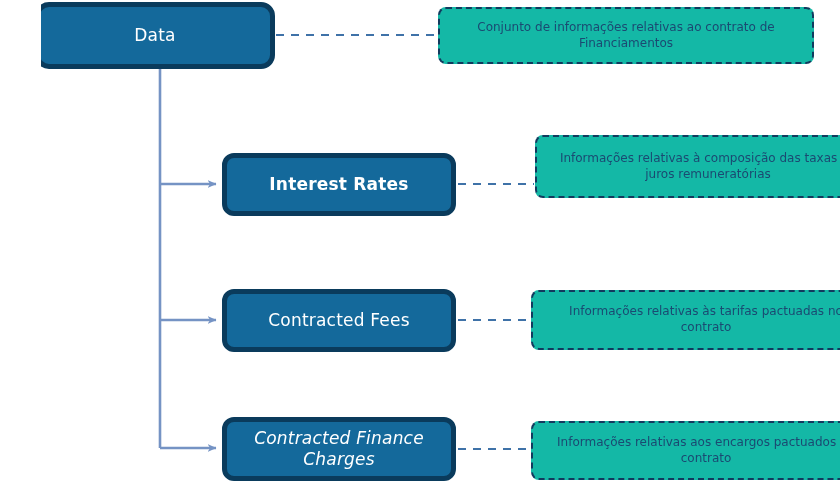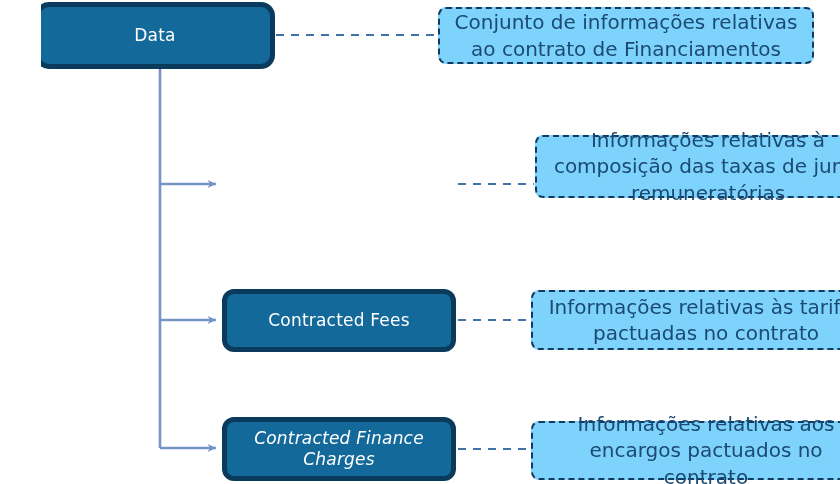--- a/index.html
+++ b/index.html
@@ -56,29 +56,29 @@
     border-radius: 14px;
   }
   #node-interest-rates { left: 181px; top: 153px; width: 234px; height: 63px; }
   #node-contracted-fees { left: 181px; top: 289px; width: 234px; height: 63px; }
   #node-contracted-finance-charges { left: 181px; top: 417px; width: 234px; height: 64px; font-style: italic; }
 
   
   .note {
     position: absolute;
     box-sizing: border-box;
-    background: #7dd3fc;
+    background: #14b8a6;
     border: 2px dashed #123a5e;
     border-radius: 8px;
     display: flex;
     align-items: center;
     justify-content: center;
     text-align: center;
     color: #1b4a72;
-    font-size: 20px;
+    font-size: 12px;
     line-height: 1.32;
     padding: 4px 12px;
   }
 
   #note-data { left: 397px; top: 7px; width: 376px; height: 57px; }
   #note-interest-rates { left: 494px; top: 135px; width: 346px; height: 63px; }
   #note-contracted-fees { left: 490px; top: 290px; width: 350px; height: 60px; }
   #note-contracted-finance-charges { left: 490px; top: 421px; width: 350px; height: 59px; }
 </style>
 </head>
@@ -104,20 +104,21 @@
     <path d="M235,35 L396,35" stroke="#3f72a8" stroke-width="2.2" fill="none" stroke-dasharray="8 7"></path>
     <path d="M417,184 L493,184" stroke="#3f72a8" stroke-width="2.2" fill="none" stroke-dasharray="8 7"></path>
     <path d="M417,320 L489,320" stroke="#3f72a8" stroke-width="2.2" fill="none" stroke-dasharray="8 7"></path>
     <path d="M417,449 L489,449" stroke="#3f72a8" stroke-width="2.2" fill="none" stroke-dasharray="8 7"></path>
   </svg>
 
   <div class="node" id="node-data">Data</div>
 
   <div class="note" id="note-data">Conjunto de informações relativas ao contrato de Financiamentos</div>
 
+  <div class="node bold" id="node-interest-rates">Interest Rates</div>
 
   <div class="note" id="note-interest-rates">Informações relativas à composição das taxas de juros remuneratórias</div>
 
   <div class="node" id="node-contracted-fees">Contracted Fees</div>
 
   <div class="note" id="note-contracted-fees">Informações relativas às tarifas pactuadas no contrato</div>
 
   <div class="node" id="node-contracted-finance-charges">Contracted Finance Charges</div>
 
   <div class="note" id="note-contracted-finance-charges">Informações relativas aos encargos pactuados no contrato</div>

